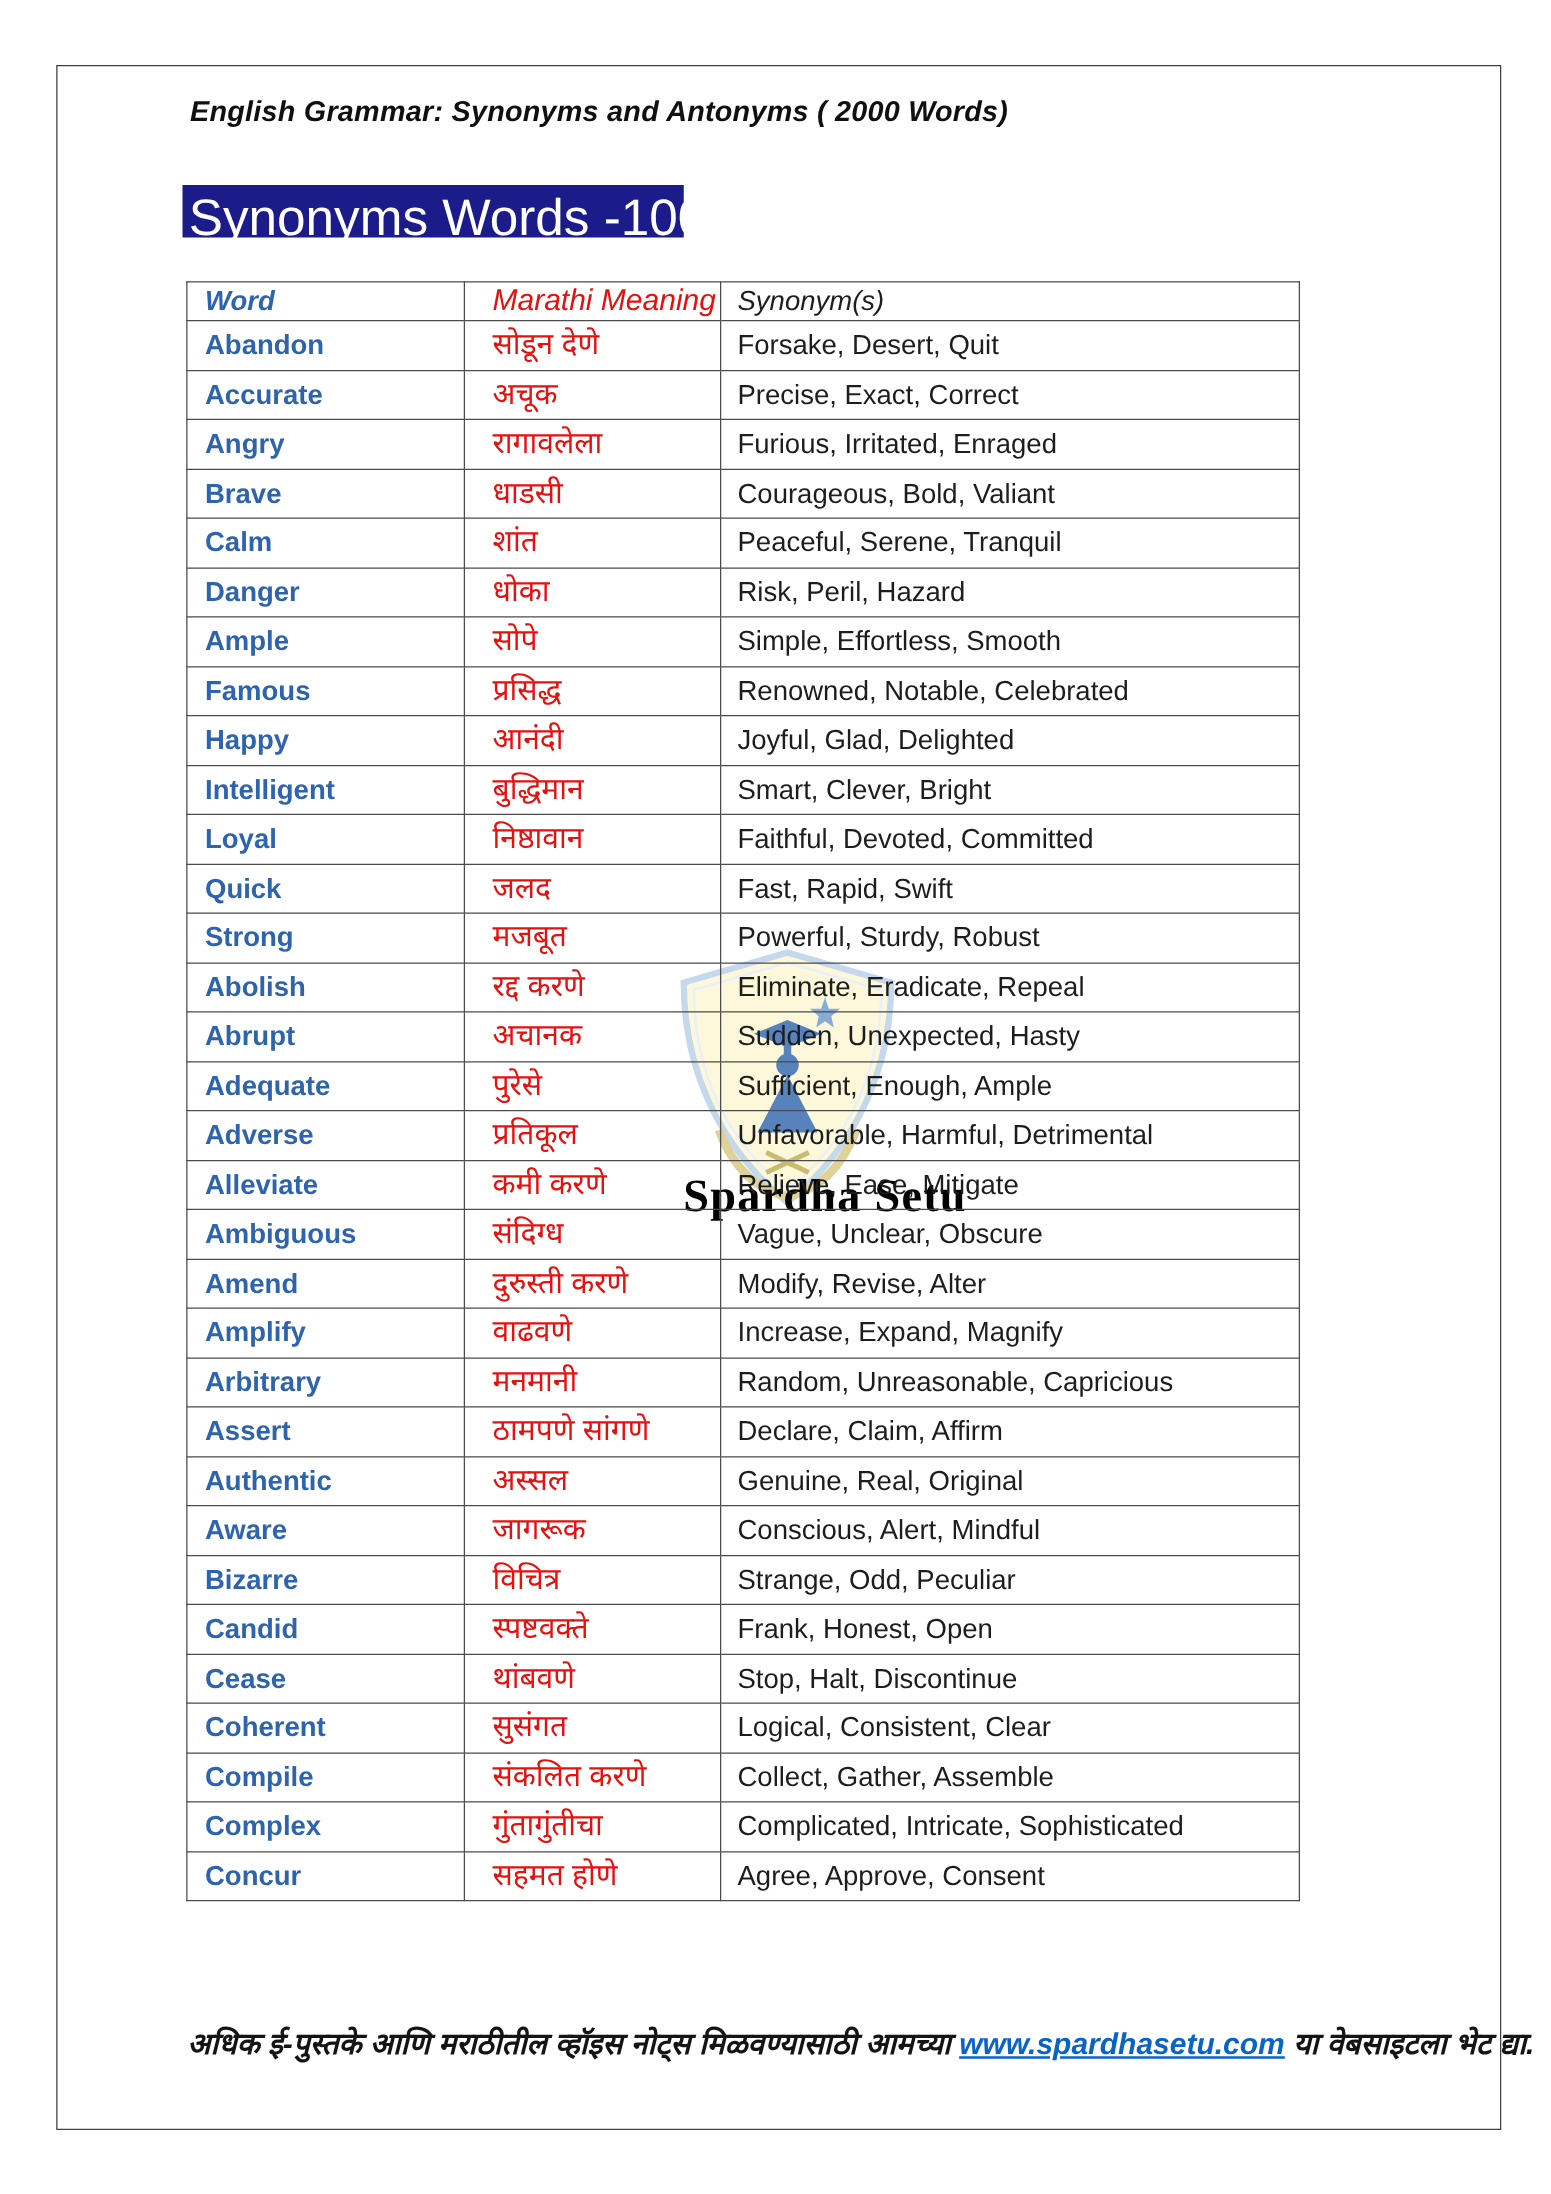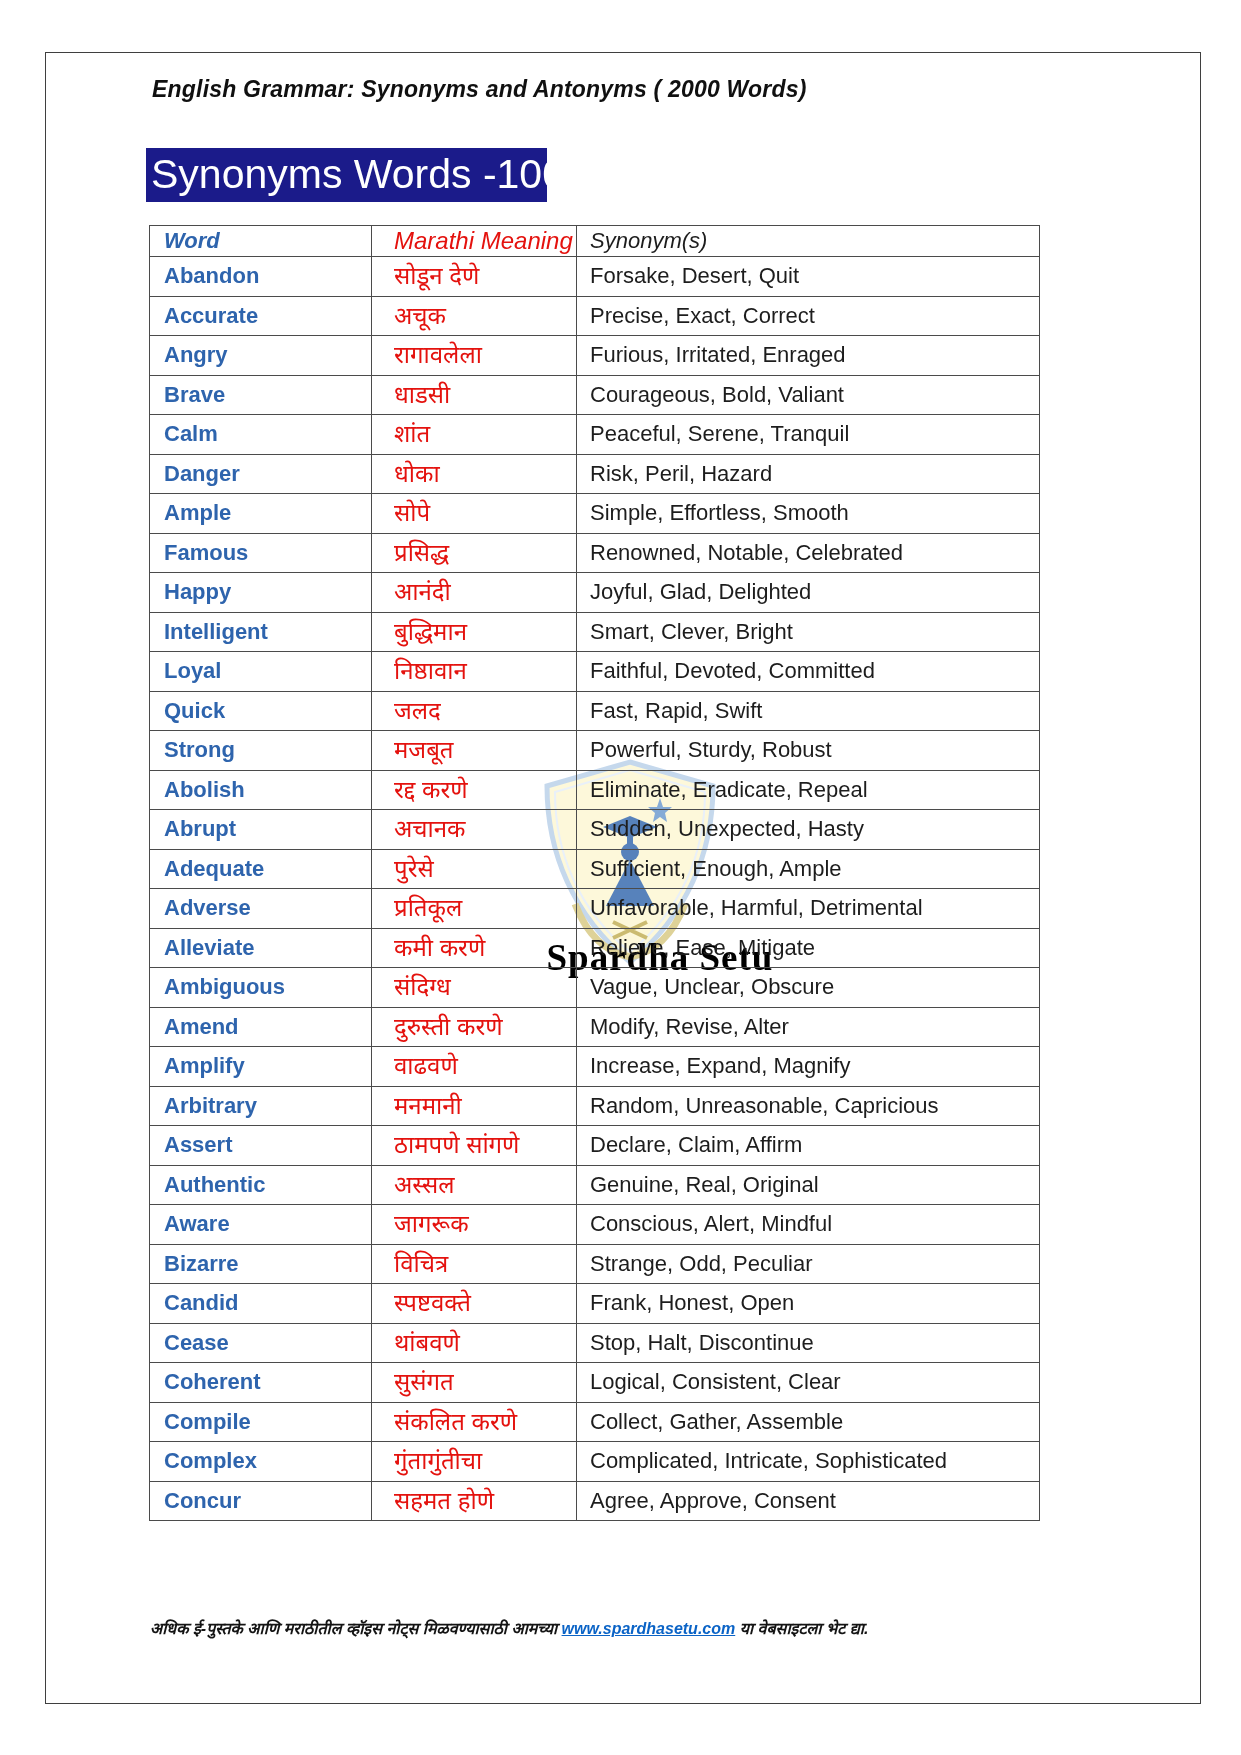--- a/index.html
+++ b/index.html
@@ -11,21 +11,21 @@
   .page-frame{
     position:absolute;left:45px;top:52px;width:1154px;height:1650px;
     border:1.5px solid #3f3f3f;background:transparent;
   }
   .doc-header{
     position:absolute;left:152px;top:76px;
     font-size:23px;font-weight:bold;font-style:italic;color:#101010;
     letter-spacing:0.2px;white-space:nowrap;z-index:2;
   }
   .section-title{
-    position:absolute;left:146px;top:148px;width:401px;height:54px;
+    position:absolute;left:146px;top:148px;width:401px;height:42px;
     background:#1b1b8a;color:#ffffff;font-size:41px;line-height:53px;
     padding-left:5px;box-sizing:border-box;white-space:nowrap;z-index:2;
   }
   
   .wm-shield{position:absolute;left:535px;top:756px;width:190px;height:230px;z-index:0;opacity:0.95;}
   .wm-text{
     position:absolute;left:505px;top:936px;width:310px;text-align:center;
     font-family:"Liberation Serif","DejaVu Serif",serif;font-weight:bold;
     font-size:37px;color:#000000;z-index:0;letter-spacing:1px;white-space:nowrap;
   }
@@ -43,21 +43,21 @@
   .col-word{width:222px;}
   .col-marathi{width:205px;}
   .col-syn{width:463px;}
   th.word,td.word{color:#2e64ad;font-weight:bold;font-size:22px;padding-left:14px;}
   th.marathi,td.marathi{color:#e4120e;font-size:24px;padding-left:22px;font-weight:normal;}
   td.marathi{line-height:30px;}
   th.syn,td.syn{color:#1d1d1d;font-size:22px;padding-left:13px;font-weight:normal;}
   
   .footer{
     position:absolute;left:150px;top:1617px;width:960px;
-    font-size:16px;font-style:italic;font-weight:bold;color:#141414;
+    font-size:24px;font-style:italic;font-weight:bold;color:#141414;
     white-space:nowrap;z-index:2;
   }
   .footer a{color:#0a63c6;text-decoration:underline;font-family:"Liberation Sans","DejaVu Sans",sans-serif;}
 </style>
 </head>
 <body>
 
 <div class="page-frame"></div>
 
 <div class="doc-header">English Grammar: Synonyms and Antonyms ( 2000 Words)</div>

